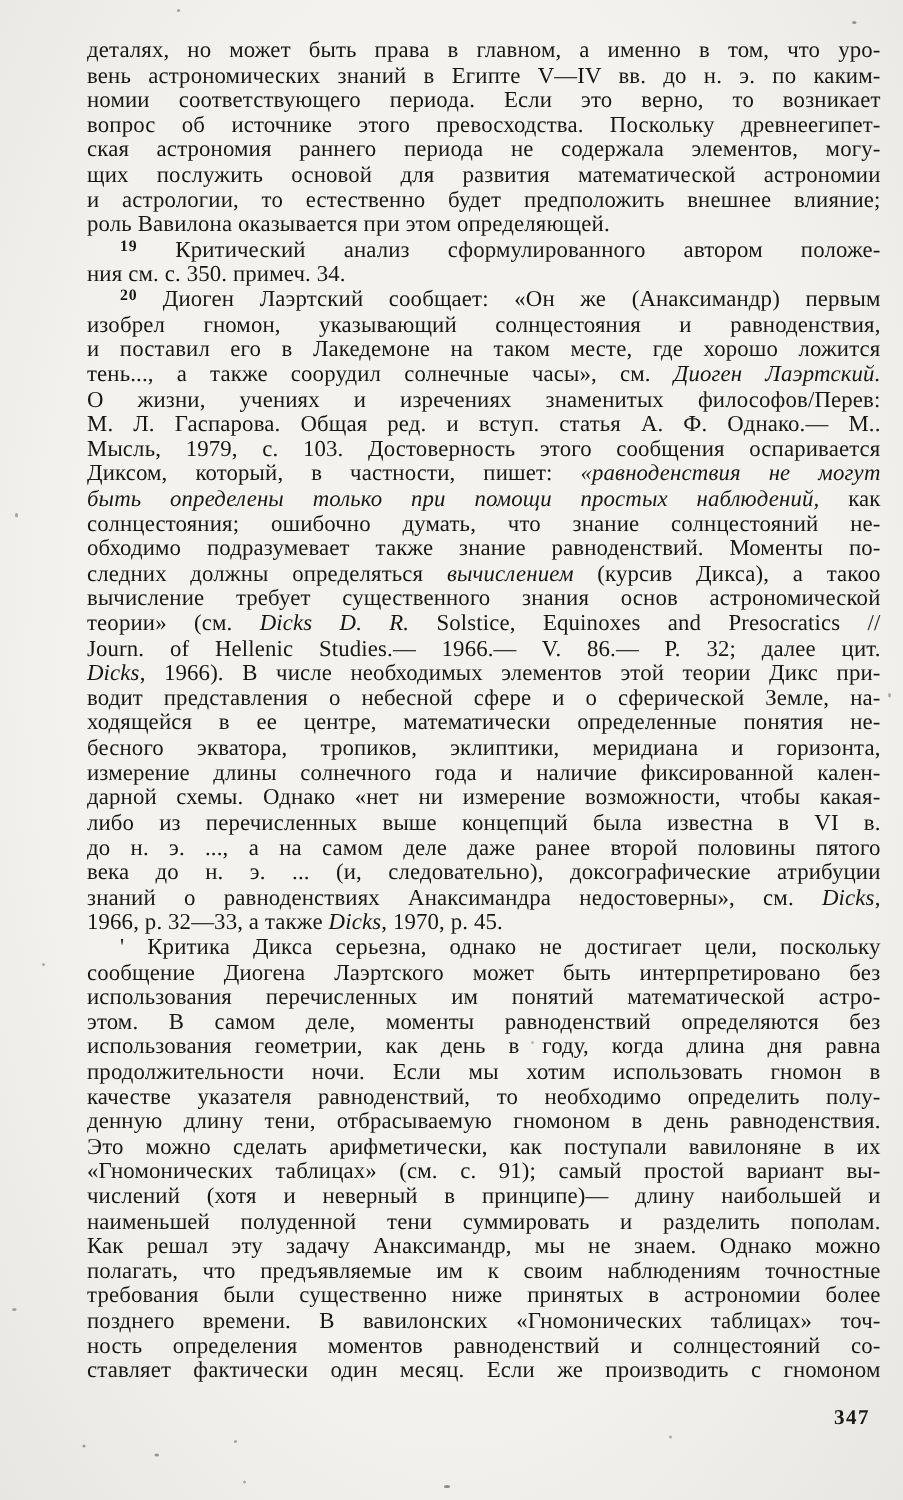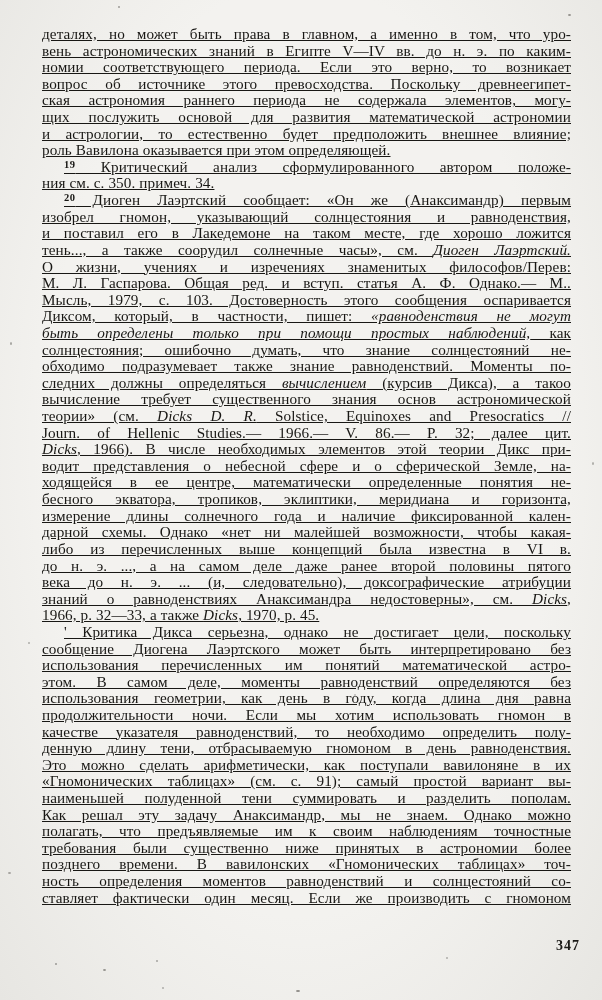--- a/index.html
+++ b/index.html
@@ -8,24 +8,23 @@
     width: 602px;
     height: 1000px;
     background: #efeeea;
     background-image: radial-gradient(ellipse at 50% 45%, #f3f2ef 60%, #e7e6e2 100%);
     overflow: hidden;
     font-family: "Liberation Serif", "DejaVu Serif", serif;
     color: #181714;
   }
   .text-block {
     position: absolute;
-    left: 42px;
+    left: 58px;
     top: 26px;
     width: 529px;
-    text-decoration: underline;
   }
   .line {
     height: 16.62px;
     font-size: 15.2px;
     line-height: 16.62px;
     text-align: justify;
     text-align-last: justify;
     letter-spacing: 0.1px;
     -webkit-font-smoothing: antialiased;
   }
@@ -83,36 +82,37 @@
       <div class="line"><span class="">обходимо подразумевает также знание равноденствий. Моменты по-</span></div>
       <div class="line"><span class="">следних должны определяться </span><span class="it ">вычислением</span><span class=""> (курсив Дикса), а такоо</span></div>
       <div class="line"><span class="">вычисление требует существенного знания основ астрономической</span></div>
       <div class="line"><span class="">теории» (см. </span><span class="it ">Dicks D. R.</span><span class=""> Solstice, Equinoxes and Presocratics //</span></div>
       <div class="line"><span class="">Journ. of Hellenic Studies.— 1966.— V. 86.— P. 32; далее цит.</span></div>
       <div class="line"><span class="it ">Dicks</span><span class="">, 1966). В числе необходимых элементов этой теории Дикс при-</span></div>
       <div class="line"><span class="">водит представления о небесной сфере и о сферической Земле, на-</span></div>
       <div class="line"><span class="">ходящейся в ее центре, математически определенные понятия не-</span></div>
       <div class="line"><span class="">бесного экватора, тропиков, эклиптики, меридиана и горизонта,</span></div>
       <div class="line"><span class="">измерение длины солнечного года и наличие фиксированной кален-</span></div>
-      <div class="line"><span class="">дарной схемы. Однако «нет ни малейшей возможности, чтобы какая-</span></div>
+      <div class="line"><span class="">дарной схемы. Однако «нет ни измерение возможности, чтобы какая-</span></div>
       <div class="line"><span class="">либо из перечисленных выше концепций была известна в VI в.</span></div>
       <div class="line"><span class="">до н. э. ..., а на самом деле даже ранее второй половины пятого</span></div>
       <div class="line"><span class="">века до н. э. ... (и, следовательно), доксографические атрибуции</span></div>
       <div class="line"><span class="">знаний о равноденствиях Анаксимандра недостоверны», см. </span><span class="it ">Dicks</span><span class="">,</span></div>
       <div class="line last"><span class="">1966, p. 32—33, а также </span><span class="it ">Dicks</span><span class="">, 1970, p. 45.</span></div>
       <div class="line indent"><span class="">' Критика Дикса серьезна, однако не достигает цели, поскольку</span></div>
       <div class="line"><span class="">сообщение Диогена Лаэртского может быть интерпретировано без</span></div>
       <div class="line"><span class="">использования перечисленных им понятий математической астро-</span></div>
       <div class="line"><span class="">этом. В самом деле, моменты равноденствий определяются без</span></div>
       <div class="line"><span class="">использования геометрии, как день в году, когда длина дня равна</span></div>
       <div class="line"><span class="">продолжительности ночи. Если мы хотим использовать гномон в</span></div>
       <div class="line"><span class="">качестве указателя равноденствий, то необходимо определить полу-</span></div>
       <div class="line"><span class="">денную длину тени, отбрасываемую гномоном в день равноденствия.</span></div>
       <div class="line"><span class="">Это можно сделать арифметически, как поступали вавилоняне в их</span></div>
       <div class="line"><span class="">«Гномонических таблицах» (см. с. 91); самый простой вариант вы-</span></div>
+      <div class="line"><span class="">числений (хотя и неверный в принципе)— длину наибольшей и</span></div>
       <div class="line"><span class="">наименьшей полуденной тени суммировать и разделить пополам.</span></div>
       <div class="line"><span class="">Как решал эту задачу Анаксимандр, мы не знаем. Однако можно</span></div>
       <div class="line"><span class="">полагать, что предъявляемые им к своим наблюдениям точностные</span></div>
       <div class="line"><span class="">требования были существенно ниже принятых в астрономии более</span></div>
       <div class="line"><span class="">позднего времени. В вавилонских «Гномонических таблицах» точ-</span></div>
       <div class="line"><span class="">ность определения моментов равноденствий и солнцестояний со-</span></div>
       <div class="line"><span class="">ставляет фактически один месяц. Если же производить с гномоном</span></div>
     </div>
   <div class="pageno">347</div>
 

